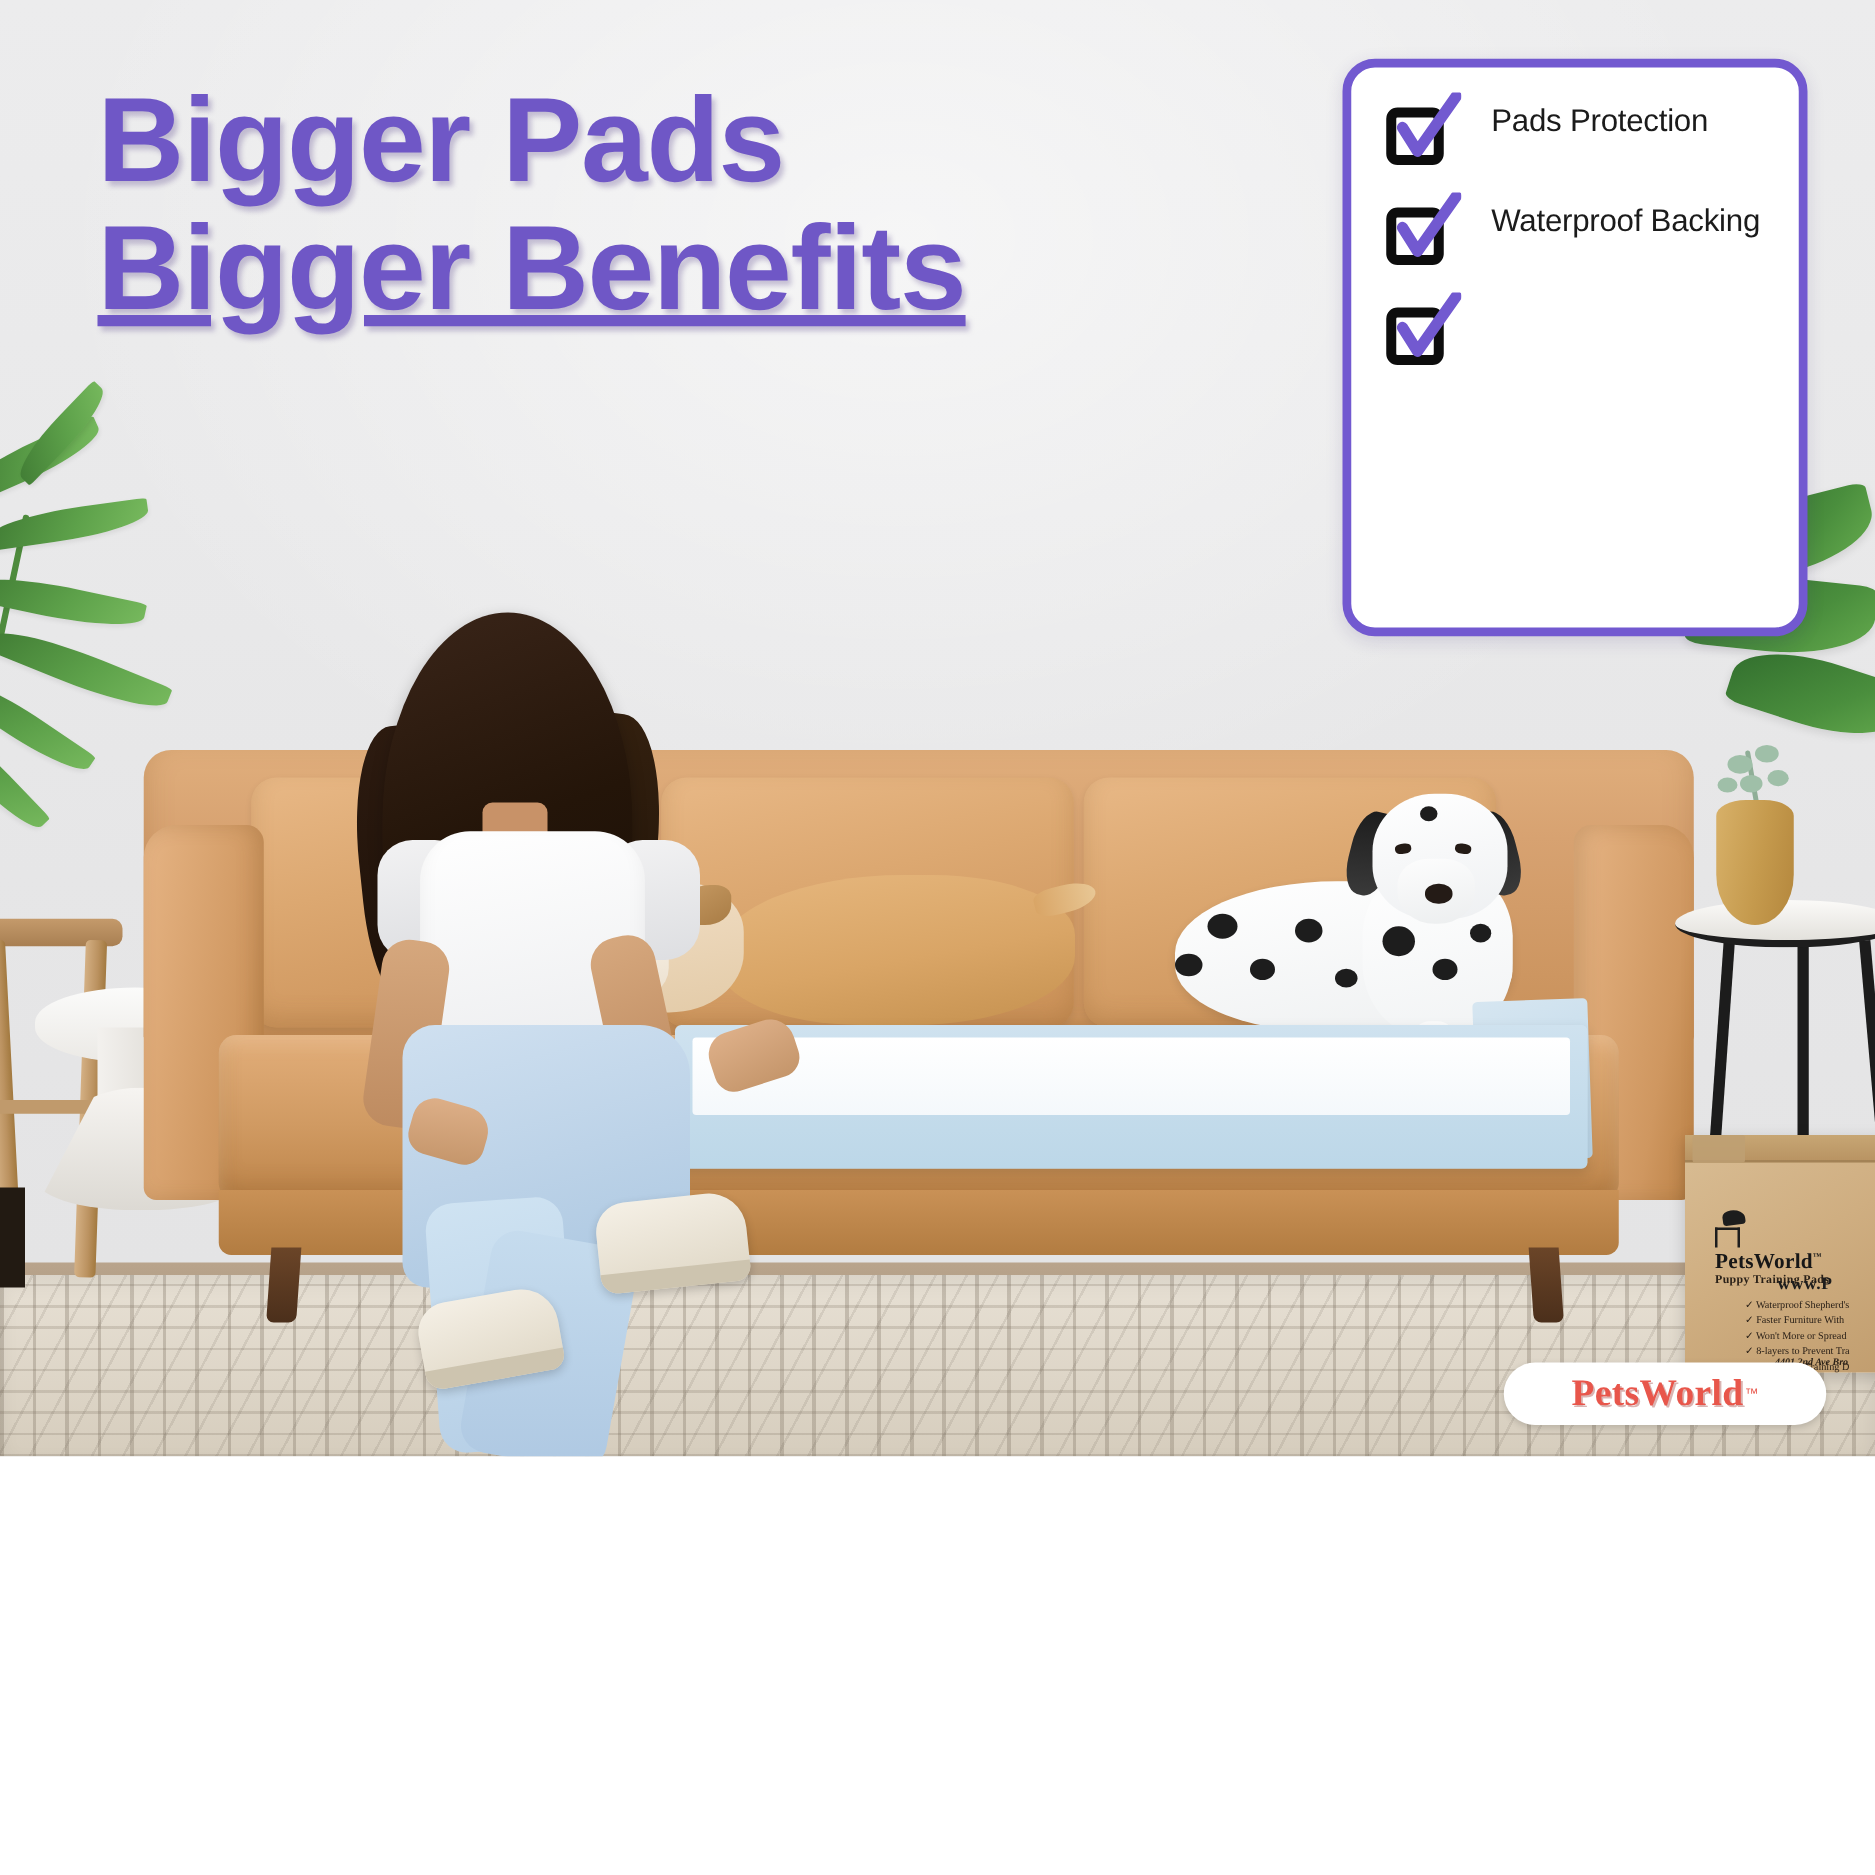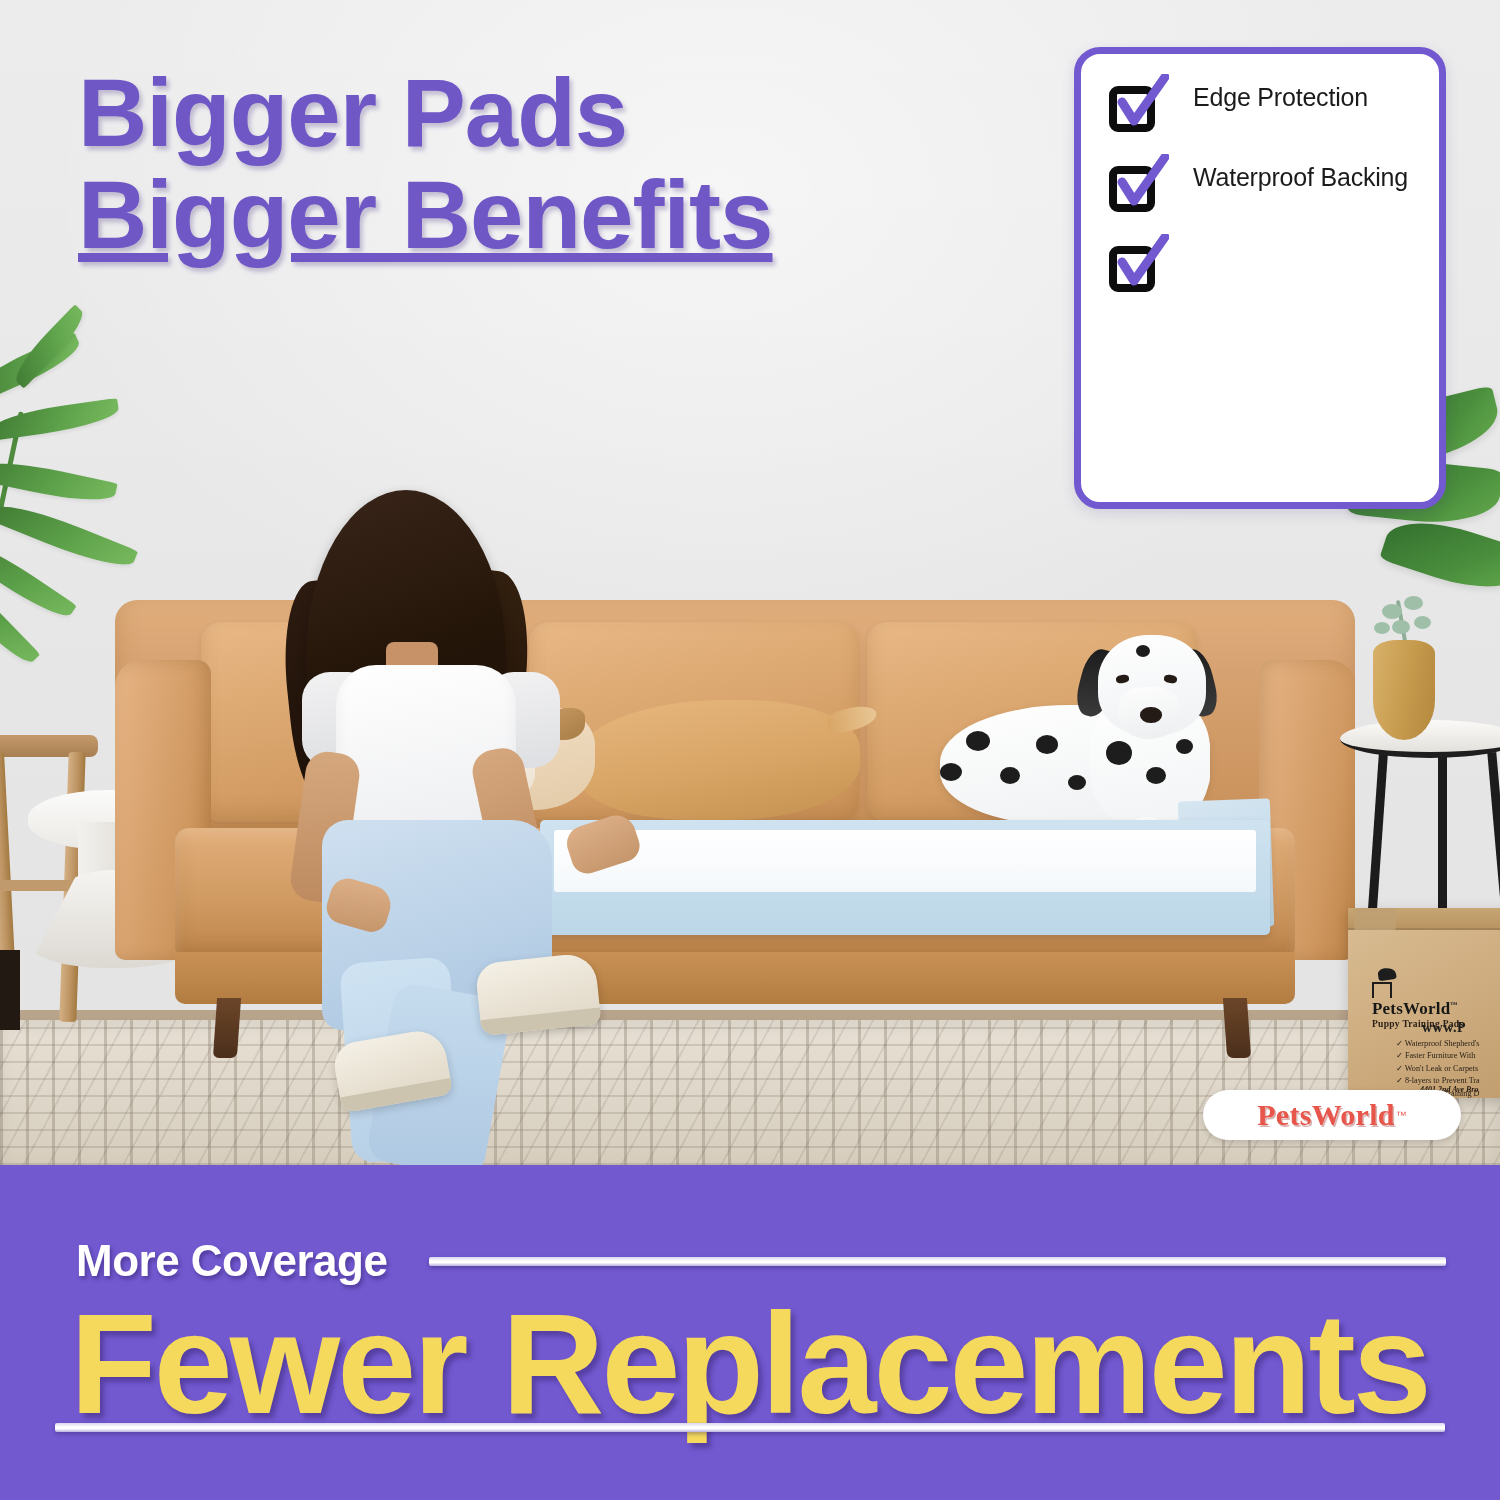--- a/index.html
+++ b/index.html
@@ -532,21 +532,21 @@
         </div>
         <div class="box-brand">
           <span>PetsWorld</span><span class="box-tm">™</span>
         </div>
         <div class="box-sub">Puppy Training Pads</div>
       </div>
       <div class="box-www">www.P</div>
       <div class="box-bullets">
         <div>✓ Waterproof Shepherd's</div>
         <div>✓ Faster Furniture With</div>
-        <div>✓ Won't Leak or Carpets</div>
+        <div>✓ Won't More or Spread</div>
         <div>✓ 8-layers to Prevent Tra</div>
         <div>✓ Ginormous Training D</div>
       </div>
       <div class="box-addr">4401 2nd Ave Bro</div>
     </div>
   </div>
 
   <div class="headline">
     <span>Bigger Pads</span>
     <span class="l2">Bigger Benefits</span>
@@ -554,21 +554,21 @@
 
   <div class="card">
 
     <div class="check-row">
       <span class="cbox">
         <span class="sq"></span>
         <svg class="tick" viewBox="0 0 58 58" fill="none" aria-hidden="true">
           <path d="M11 28 L23 47 L54 3" stroke="#7259D0" stroke-width="9" stroke-linecap="round" stroke-linejoin="round"></path>
         </svg>
       </span>
-      <span class="check-label">Edge Protection</span>
+      <span class="check-label">Pads Protection</span>
     </div>
 
 
     <div class="check-row">
       <span class="cbox">
         <span class="sq"></span>
         <svg class="tick" viewBox="0 0 58 58" fill="none" aria-hidden="true">
           <path d="M11 28 L23 47 L54 3" stroke="#7259D0" stroke-width="9" stroke-linecap="round" stroke-linejoin="round"></path>
         </svg>
       </span>
@@ -584,22 +584,14 @@
       </span>
     </div>
 
   </div>
 
   <div class="pill">
     <span class="pill-text">PetsWorld</span>
       <span class="pill-tm">™</span>
   </div>
 
-  <div class="banner">
-    <div class="more-row">
-      <span class="more-text">More Coverage</span>
-      <span class="rule"></span>
-    </div>
-    <div class="fewer">Fewer Replacements</div>
-    <div class="rule-bottom"></div>
-  </div>
 
 </div>
 
 </body></html>

